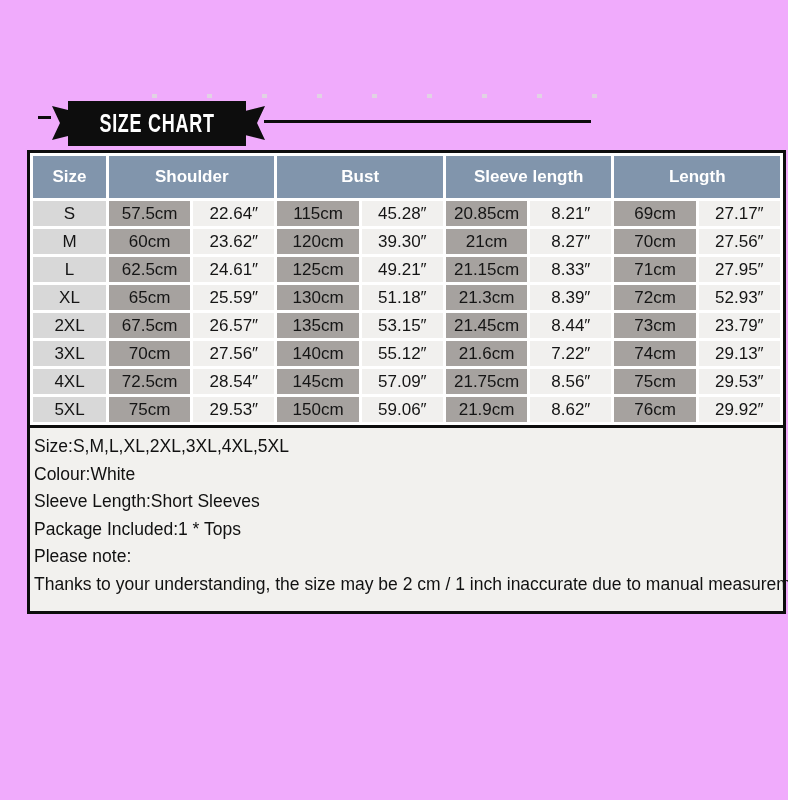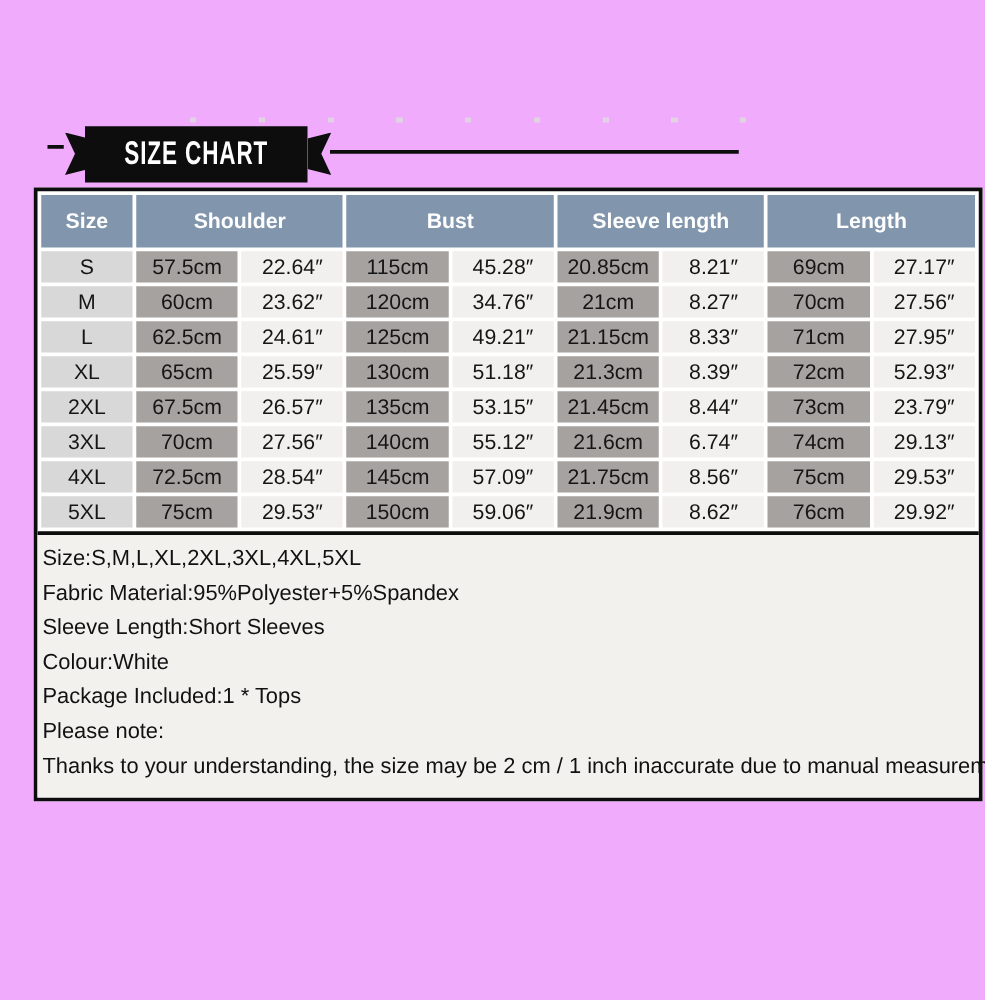--- a/index.html
+++ b/index.html
@@ -117,21 +117,21 @@
             <td class="c-cm">20.85cm</td>
             <td class="c-inch">8.21″</td>
             <td class="c-cm">69cm</td>
             <td class="c-inch">27.17″</td>
           </tr>
           <tr>
             <td class="c-size">M</td>
             <td class="c-cm">60cm</td>
             <td class="c-inch">23.62″</td>
             <td class="c-cm">120cm</td>
-            <td class="c-inch">34.76″</td>
+            <td class="c-inch">39.30″</td>
             <td class="c-cm">21cm</td>
             <td class="c-inch">8.27″</td>
             <td class="c-cm">70cm</td>
             <td class="c-inch">27.56″</td>
           </tr>
           <tr>
             <td class="c-size">L</td>
             <td class="c-cm">62.5cm</td>
             <td class="c-inch">24.61″</td>
             <td class="c-cm">125cm</td>
@@ -163,21 +163,21 @@
             <td class="c-cm">73cm</td>
             <td class="c-inch">23.79″</td>
           </tr>
           <tr>
             <td class="c-size">3XL</td>
             <td class="c-cm">70cm</td>
             <td class="c-inch">27.56″</td>
             <td class="c-cm">140cm</td>
             <td class="c-inch">55.12″</td>
             <td class="c-cm">21.6cm</td>
-            <td class="c-inch">6.74″</td>
+            <td class="c-inch">7.22″</td>
             <td class="c-cm">74cm</td>
             <td class="c-inch">29.13″</td>
           </tr>
           <tr>
             <td class="c-size">4XL</td>
             <td class="c-cm">72.5cm</td>
             <td class="c-inch">28.54″</td>
             <td class="c-cm">145cm</td>
             <td class="c-inch">57.09″</td>
             <td class="c-cm">21.75cm</td>
@@ -193,22 +193,21 @@
             <td class="c-inch">59.06″</td>
             <td class="c-cm">21.9cm</td>
             <td class="c-inch">8.62″</td>
             <td class="c-cm">76cm</td>
             <td class="c-inch">29.92″</td>
           </tr>
         </tbody>
     </table>
     <div class="notes" id="notes">
         <div class="note-line">Size:S,M,L,XL,2XL,3XL,4XL,5XL</div>
-        <div class="note-line">Fabric Material:95%Polyester+5%Spandex</div>
+        <div class="note-line">Colour:White</div>
         <div class="note-line">Sleeve Length:Short Sleeves</div>
-        <div class="note-line">Colour:White</div>
         <div class="note-line">Package Included:1 * Tops</div>
         <div class="note-line">Please note:</div>
         <div class="note-line">Thanks to your understanding, the size may be 2 cm / 1 inch inaccurate due to manual measurements.</div>
       </div>
   </div>
 
 </div>
 
 </body></html>

